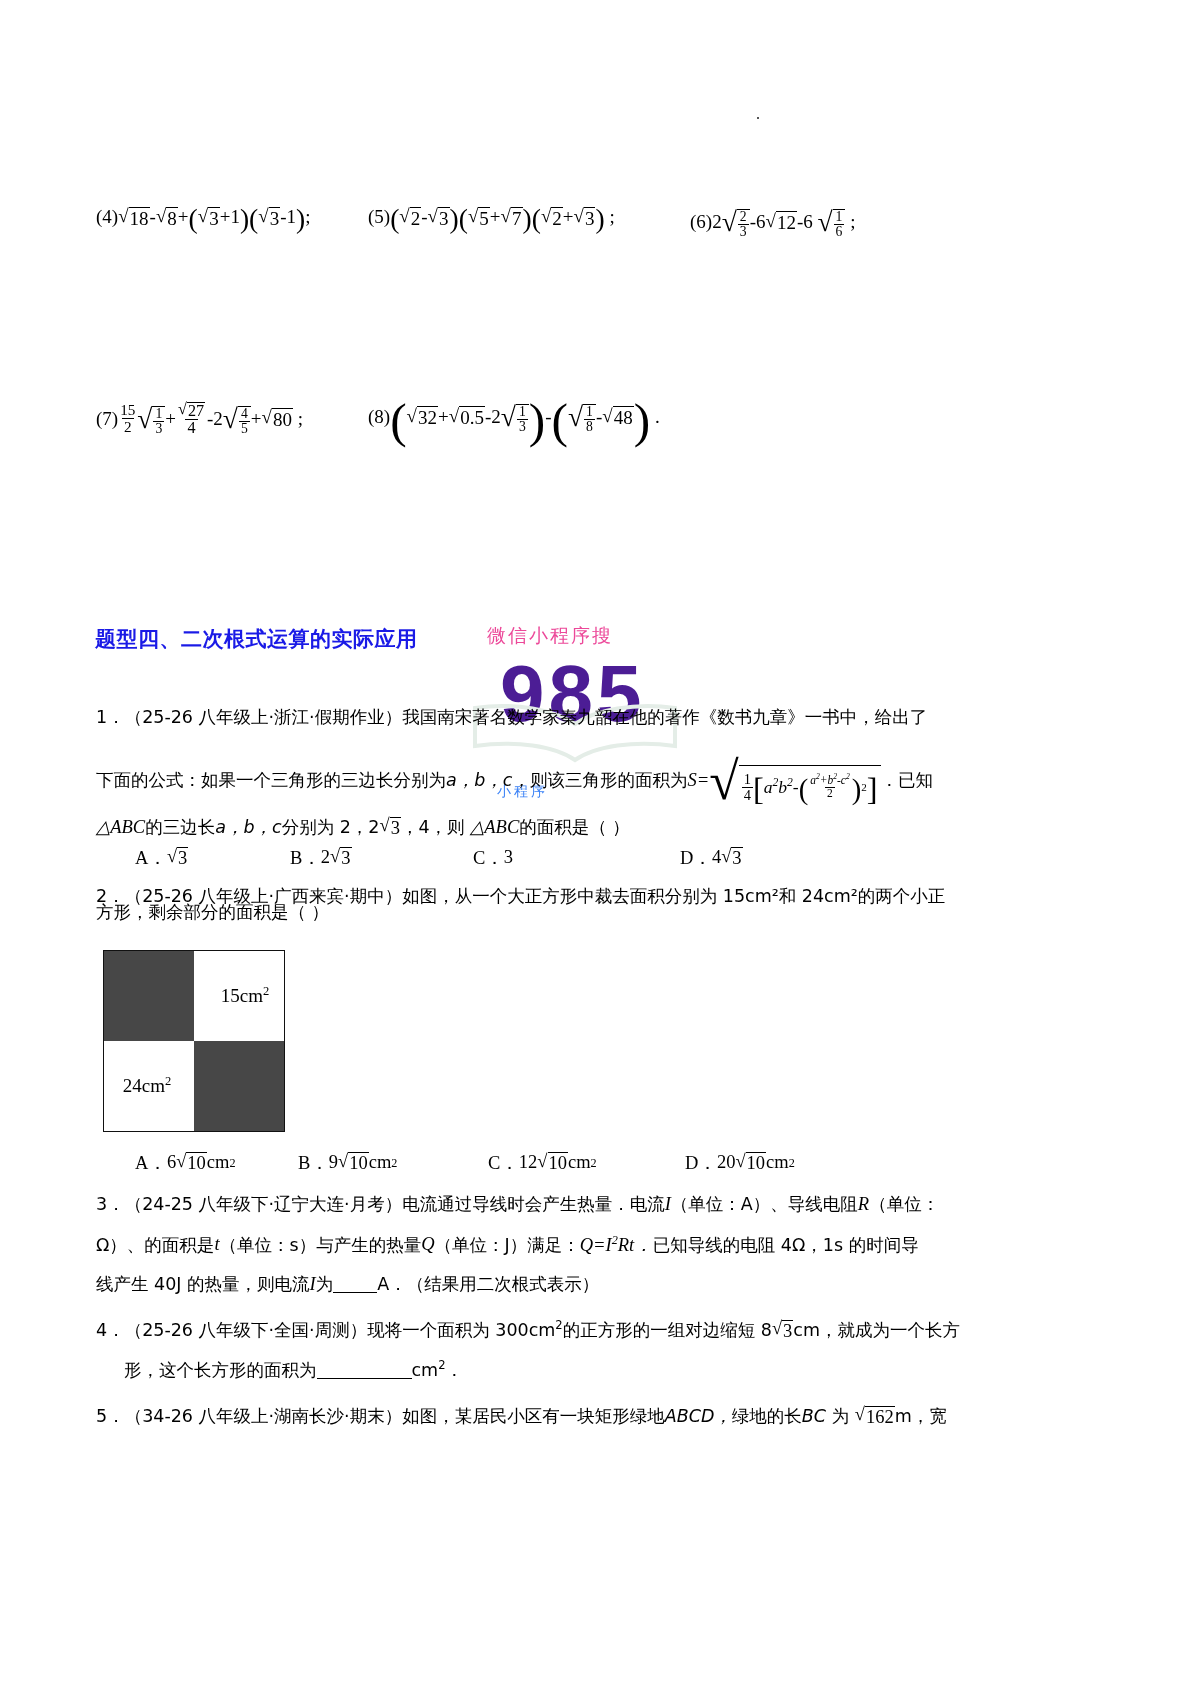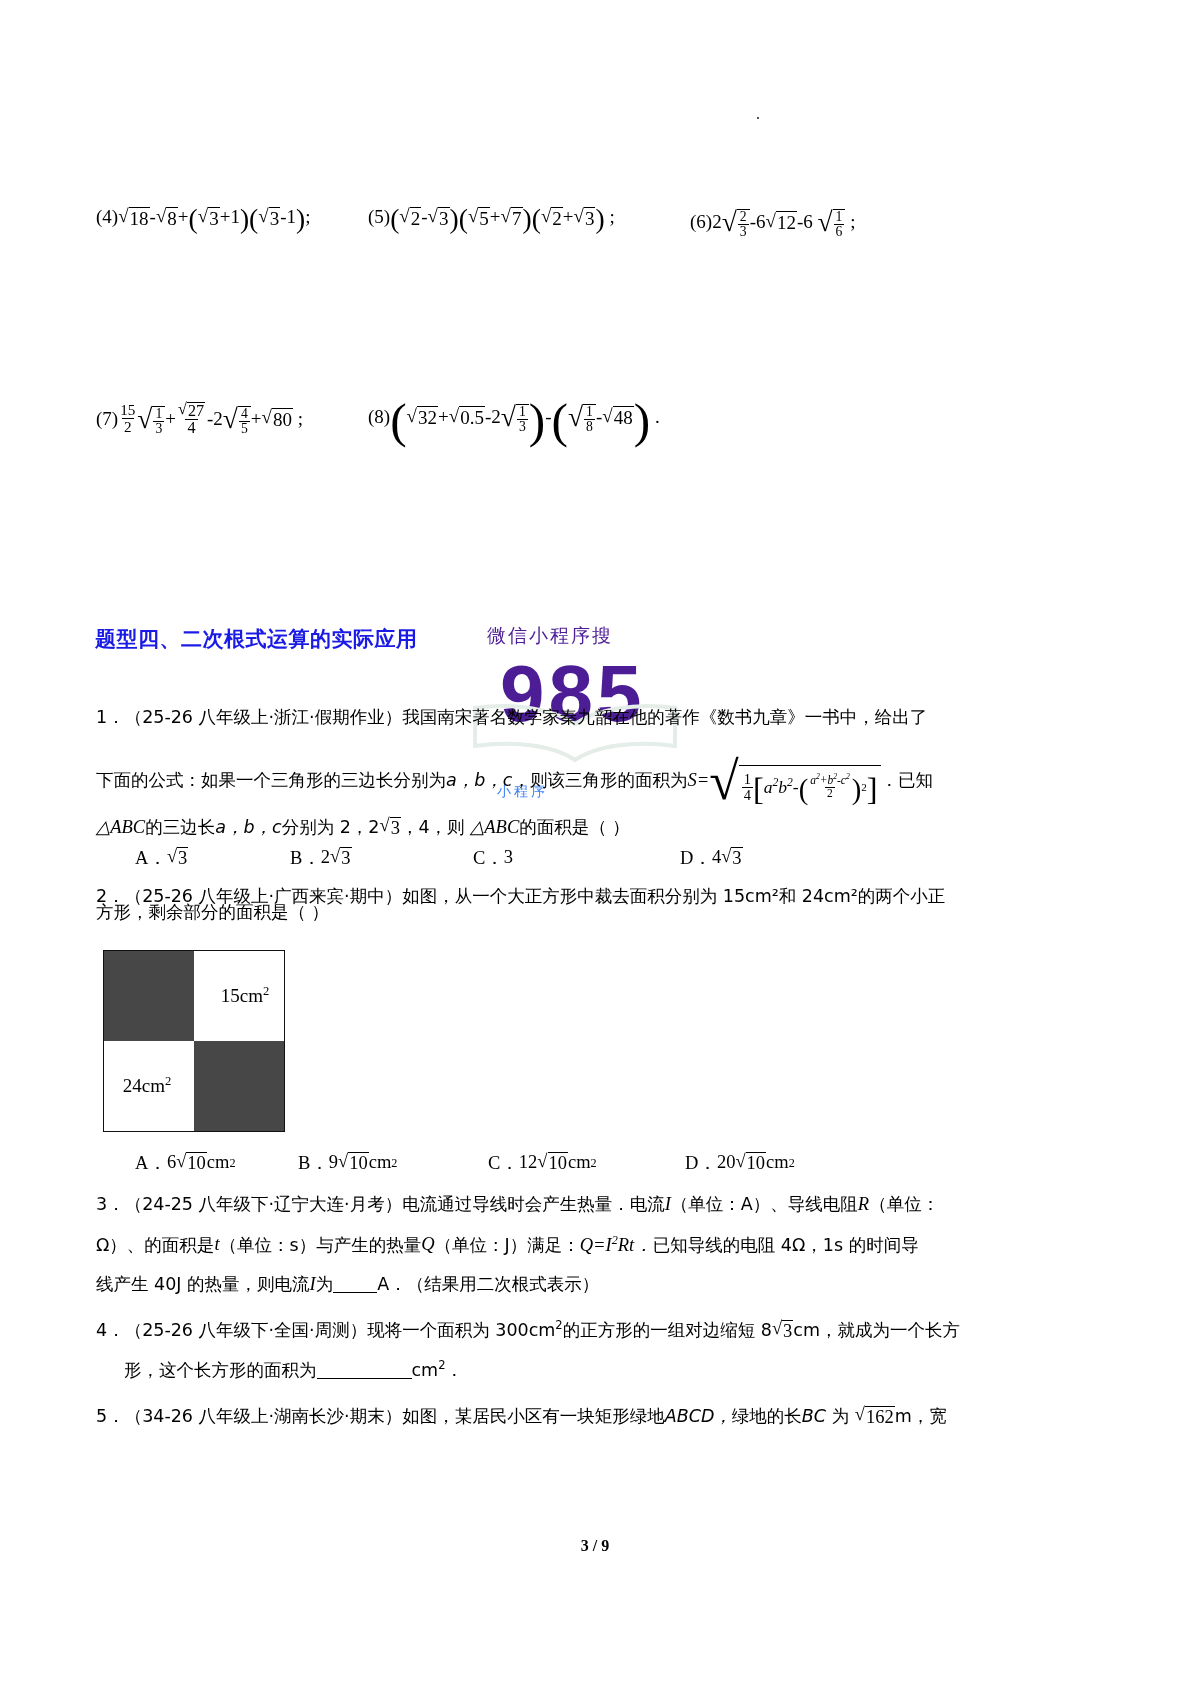--- a/index.html
+++ b/index.html
@@ -54,21 +54,21 @@
     position:absolute; left:95px; top:625px;
     font-family:"Liberation Sans", sans-serif;
     font-weight:bold; font-size:21px; color:#1a1ae6;
     letter-spacing:0.5px;
   }
 
   
   .wm-text {
     position:absolute; left:487px; top:623px;
     font-family:"Liberation Sans", sans-serif;
-    font-size:19px; color:#4c1d95; letter-spacing:2px;
+    font-size:19px; color:#ec4899; letter-spacing:2px;
     user-select:none;
   }
   .wm-985 {
     position:absolute; left:500px; top:648px;
     font-family:"Liberation Sans", sans-serif;
     font-size:80px; font-weight:bold; color:#4c1d95;
     letter-spacing:4px; user-select:none;
   }
   .wm-book {
     position:absolute; left:470px; top:700px;
@@ -538,17 +538,14 @@
         <span class="it cn">BC</span>
         <span class="cn">&nbsp;为&nbsp;</span>
         <span class="sq">
           <span class="rad">√</span>
           <span class="bar">162</span>
         </span>
         <span class="cn">m，宽</span>
     </span>
   </div>
 
-  <div class="footer">
-    <span>3 / 9</span>
-  </div>
 
 </div>
 
 </body></html>

